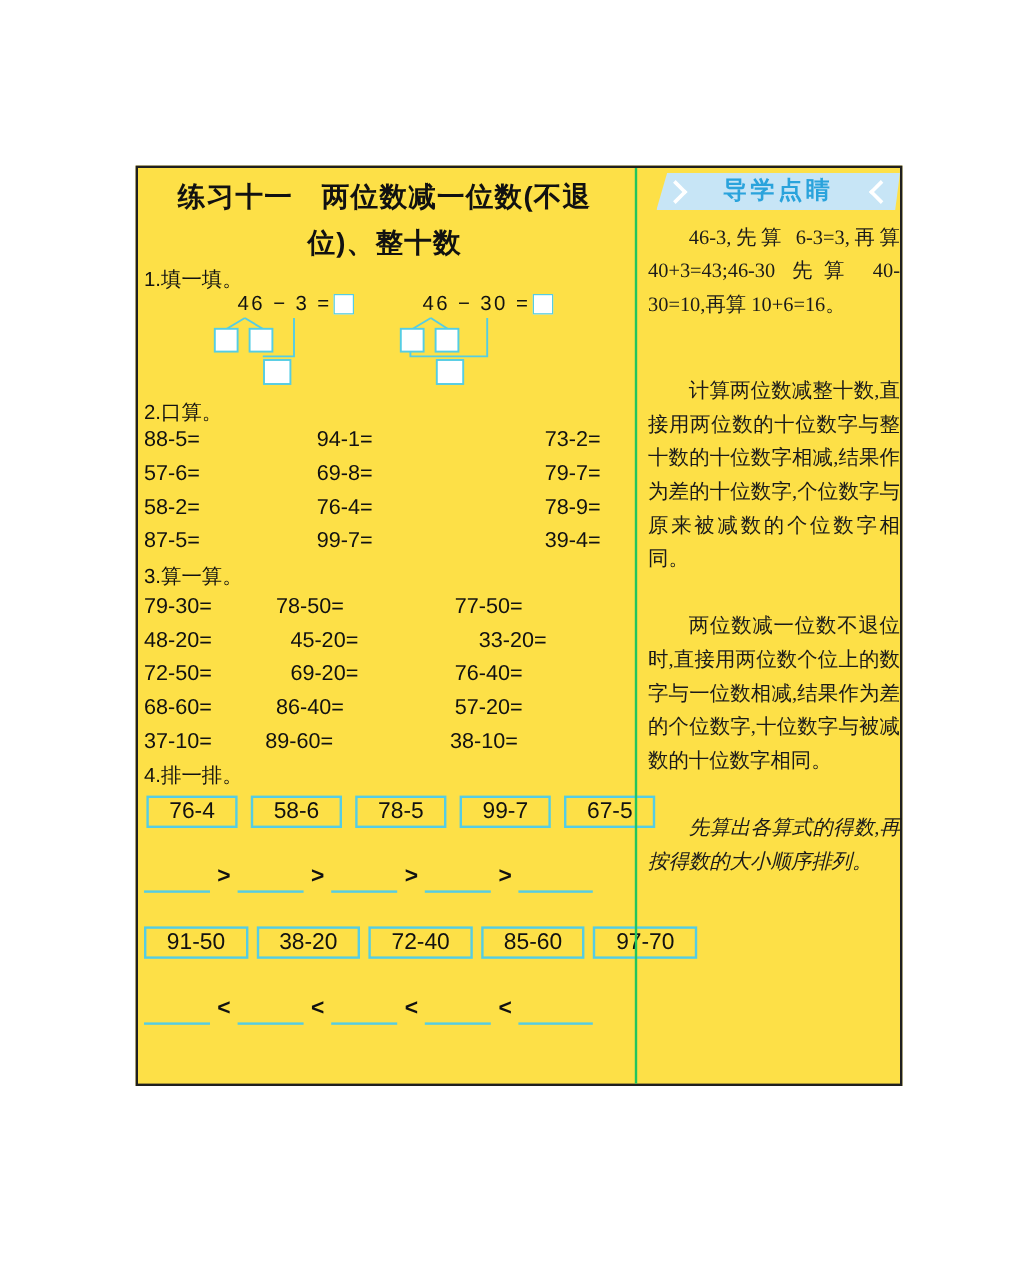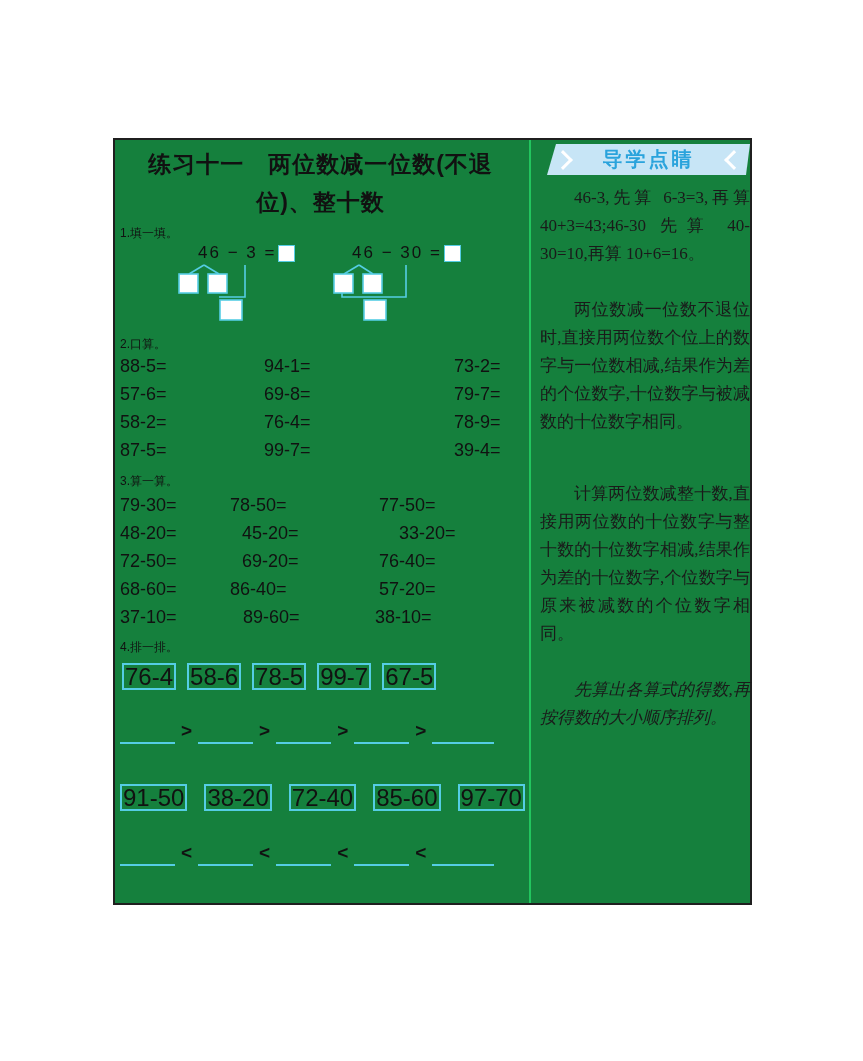--- a/index.html
+++ b/index.html
@@ -2,26 +2,26 @@
 <html><head>
 <meta charset="utf-8">
 <style>
   html,body{margin:0;padding:0;}
   body{
     width:863px;height:1061px;background:#ffffff;position:relative;
     font-family:"Liberation Sans",sans-serif;color:#111;
   }
   .sheet{
     position:absolute;left:113px;top:138px;width:639px;height:767px;
-    border:2px solid #1f1f1f;box-sizing:border-box;display:flex;background:#15803d;
+    border:2px solid #1f1f1f;box-sizing:border-box;display:flex;background:#fde047;
   }
   
   .main{width:414px;box-sizing:border-box;padding:5px 8px 0 5px;}
   .title{ text-align:center;font-weight:bold;font-size:23px;line-height:38px;letter-spacing:1px;}
-  .sec-label{font-size:12px;height:20px;line-height:20px;}
+  .sec-label{font-size:17px;height:20px;line-height:20px;}
   .lbl-fill{margin-top:2px;}
   .lbl-oral{margin-top:5px;}
   .lbl-calc{margin-top:3px;}
   .lbl-order{margin-top:2px;}
   
   .fill-area{position:relative;height:86px;}
   .fill-area .expr{position:absolute;top:0;font-size:17px;letter-spacing:2px;white-space:nowrap;}
   .expr-left{left:78px;}
   .expr-right{left:232px;}
   .ans-box{position:absolute;top:2px;width:15px;height:15px;border:1.6px solid #55cde4;background:#fff;}
@@ -31,22 +31,22 @@
   .bond-svg line,.bond-svg polyline,.bond-svg rect{stroke:#55cde4;stroke-width:1.6;fill:none;}
   .bond-svg rect{fill:#fff;}
   
   .grid{margin-top:2px;}
   .grid-calc{margin-top:4px;}
   .grow{position:relative;height:28px;}
   .grow span{position:absolute;top:0;font-size:18px;white-space:nowrap;}
   
   .boxes-row{display:flex;align-items:flex-start;margin-top:6px;height:27px;}
   .boxes-row1{gap:11px;margin-left:2px;}
-  .boxes-row2{gap:17px;margin-top:40px;}
-  .obox{border:2px solid #55cde4;font-size:24px;line-height:23px;padding:0 1px;white-space:nowrap;}
+  .boxes-row2{gap:7px;margin-top:28px;}
+  .obox{border:2px solid #55cde4;font-size:19px;line-height:23px;padding:0 17px;white-space:nowrap;}
   .compare-row{display:flex;align-items:flex-end;gap:6px;height:22px;}
   .compare-row1{margin-top:32px;}
   .compare-row2{margin-top:33px;}
   .blank{width:55px;height:16px;border-bottom:2px solid #55cde4;}
   .blank-last{width:62px;}
   .csign{font-size:19px;line-height:16px;margin-bottom:5px;font-weight:bold;}
   
   .sidebar{flex:1;border-left:2px solid #22c55e;box-sizing:border-box;padding:2px 4px 0 9px;
            font-family:"Liberation Serif",serif;}
   .ribbon{position:relative;margin:2px 0 0 7px;width:203px;height:31px;background:#c7e5f6;
@@ -142,21 +142,21 @@
         <span style="left:122px">69-20=</span>
         <span style="left:259px">76-40=</span>
       </div>
       <div class="grow">
         <span style="left:0">68-60=</span>
         <span style="left:110px">86-40=</span>
         <span style="left:259px">57-20=</span>
       </div>
       <div class="grow">
         <span style="left:0">37-10=</span>
-        <span style="left:123px">89-60=</span>
+        <span style="left:101px">89-60=</span>
         <span style="left:255px">38-10=</span>
       </div>
     </div>
 
     <div class="sec-label lbl-order">4.排一排。</div>
 
     <div class="boxes-row boxes-row1">
       <span class="obox">76-4</span>
       <span class="obox">58-6</span>
       <span class="obox">78-5</span>
@@ -197,18 +197,18 @@
     </div>
   </div>
 
   <div class="sidebar">
     <div class="ribbon">
       <span class="chev chev-left"></span>
       <span class="ribbon-text">导学点睛</span>
       <span class="chev chev-right"></span>
     </div>
     <p class="sb-p sb-p1">46-3,先算 6-3=3,再算 40+3=43;46-30 先算 40-30=10,再算 10+6=16。</p>
+    <p class="sb-p sb-p3">计算两位数减整十数,直接用两位数的十位数字与整十数的十位数字相减,结果作为差的十位数字,个位数字与原来被减数的个位数字相同。</p>
     <p class="sb-p sb-p2">两位数减一位数不退位时,直接用两位数个位上的数字与一位数相减,结果作为差的个位数字,十位数字与被减数的十位数字相同。</p>
-    <p class="sb-p sb-p3">计算两位数减整十数,直接用两位数的十位数字与整十数的十位数字相减,结果作为差的十位数字,个位数字与原来被减数的个位数字相同。</p>
     <p class="sb-p sb-p4">先算出各算式的得数,再按得数的大小顺序排列。</p>
   </div>
 
 </div>
 
 </body></html>

